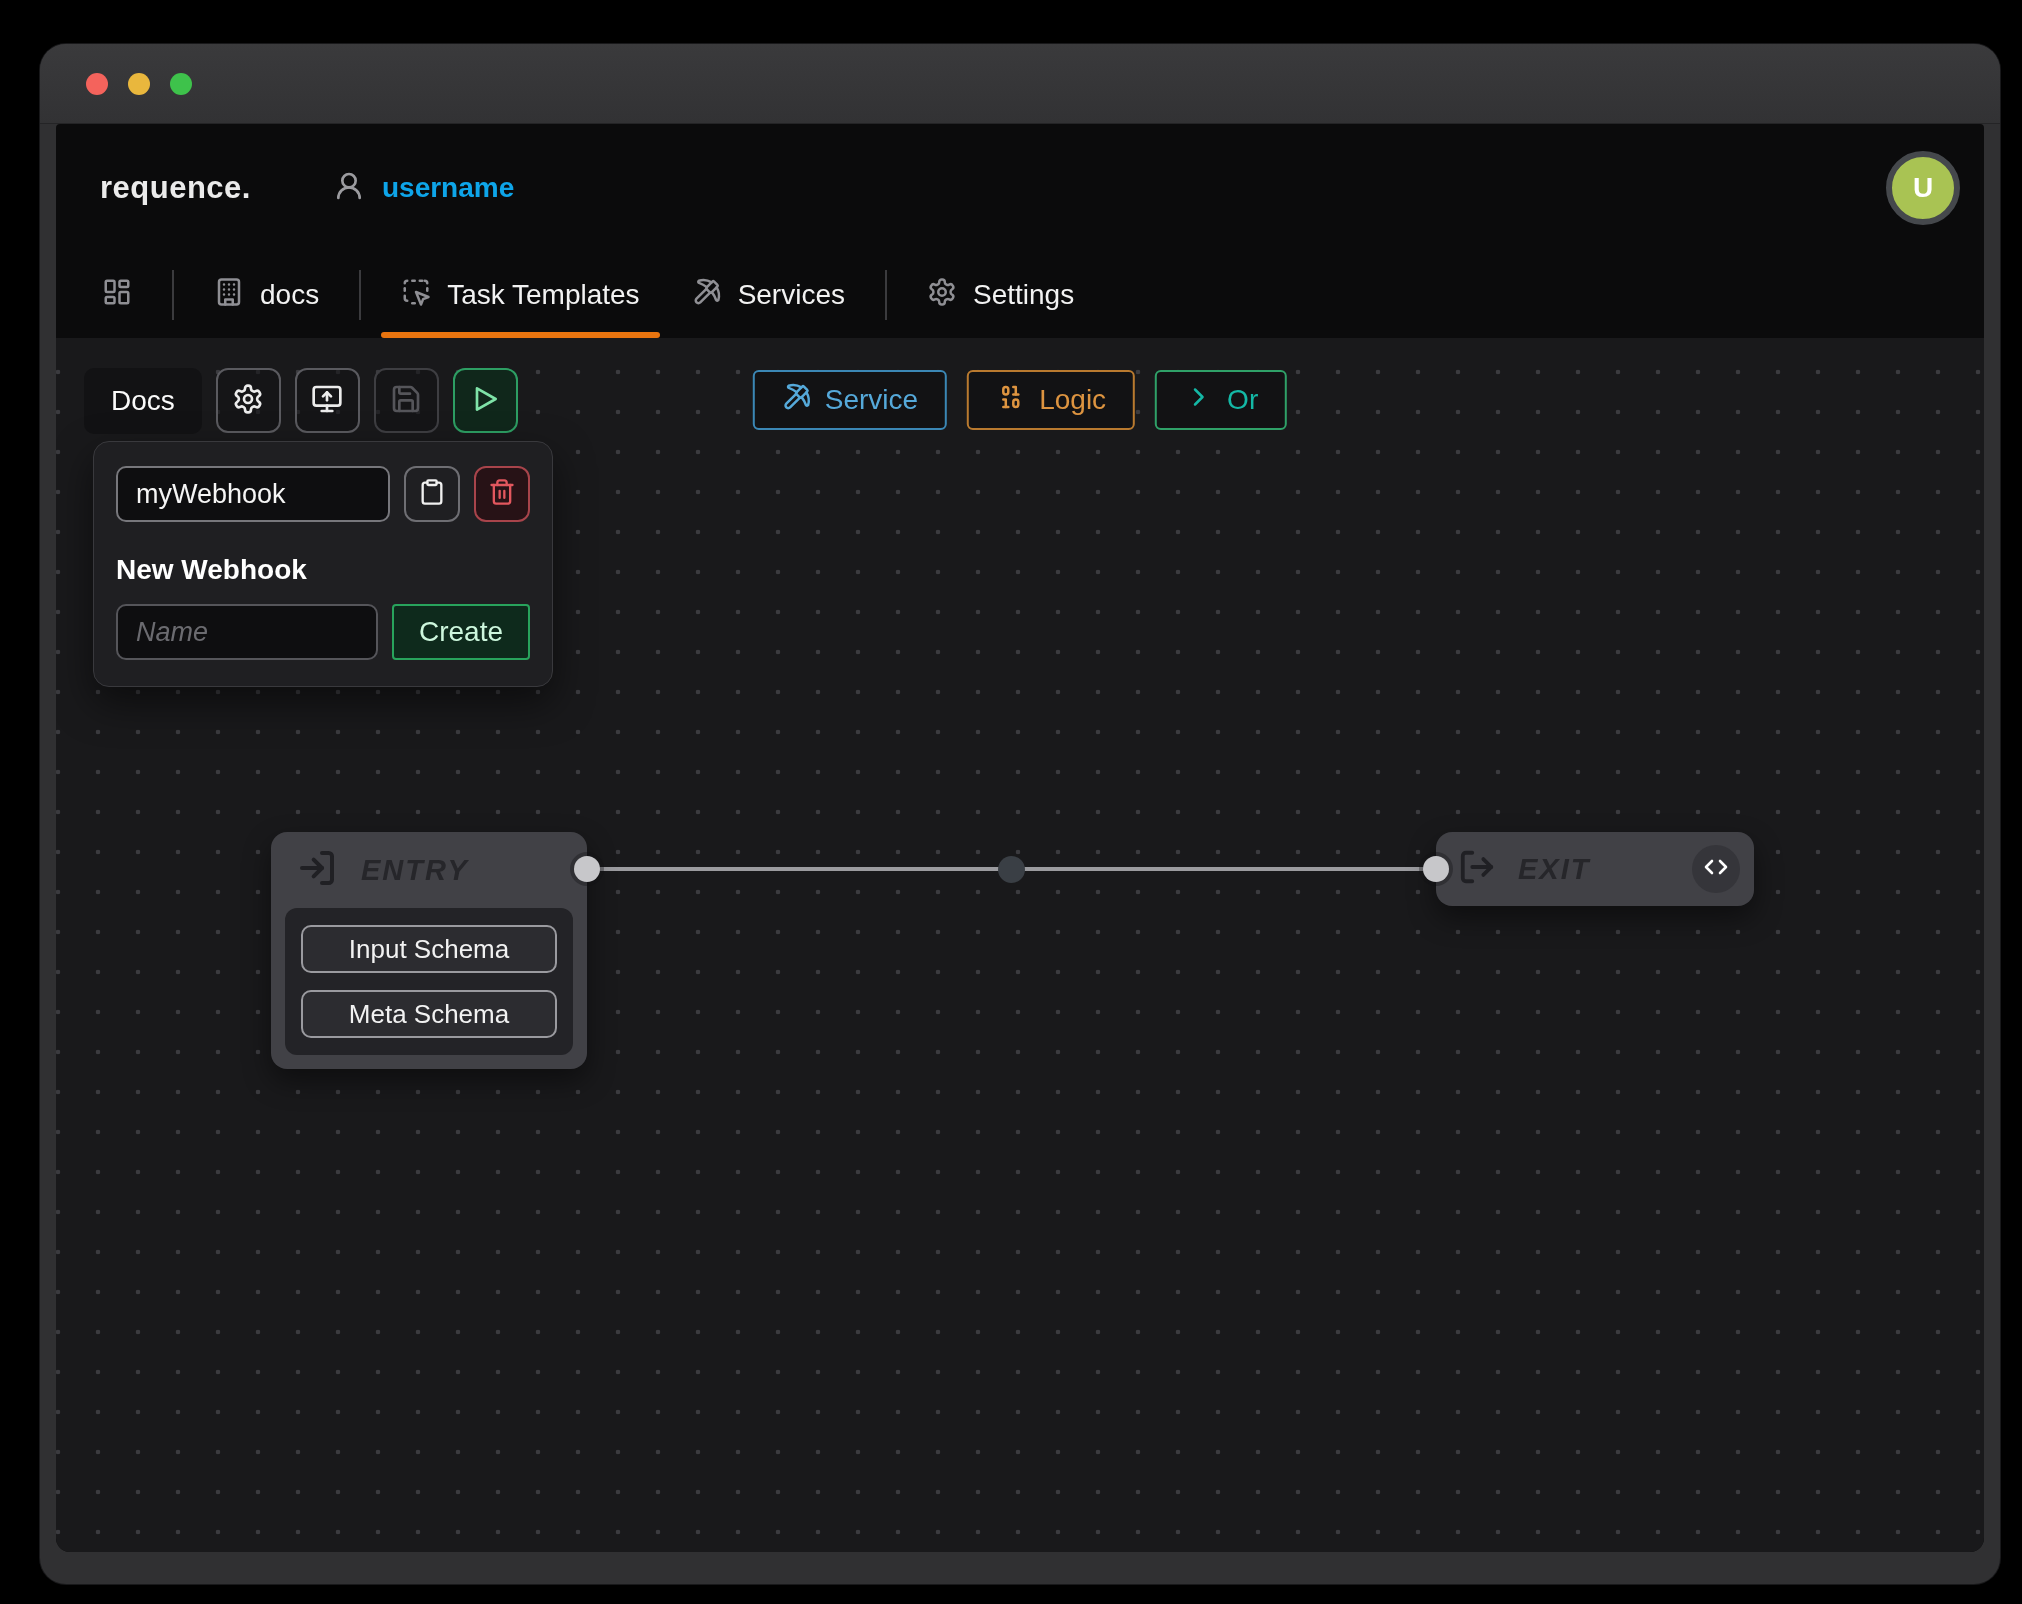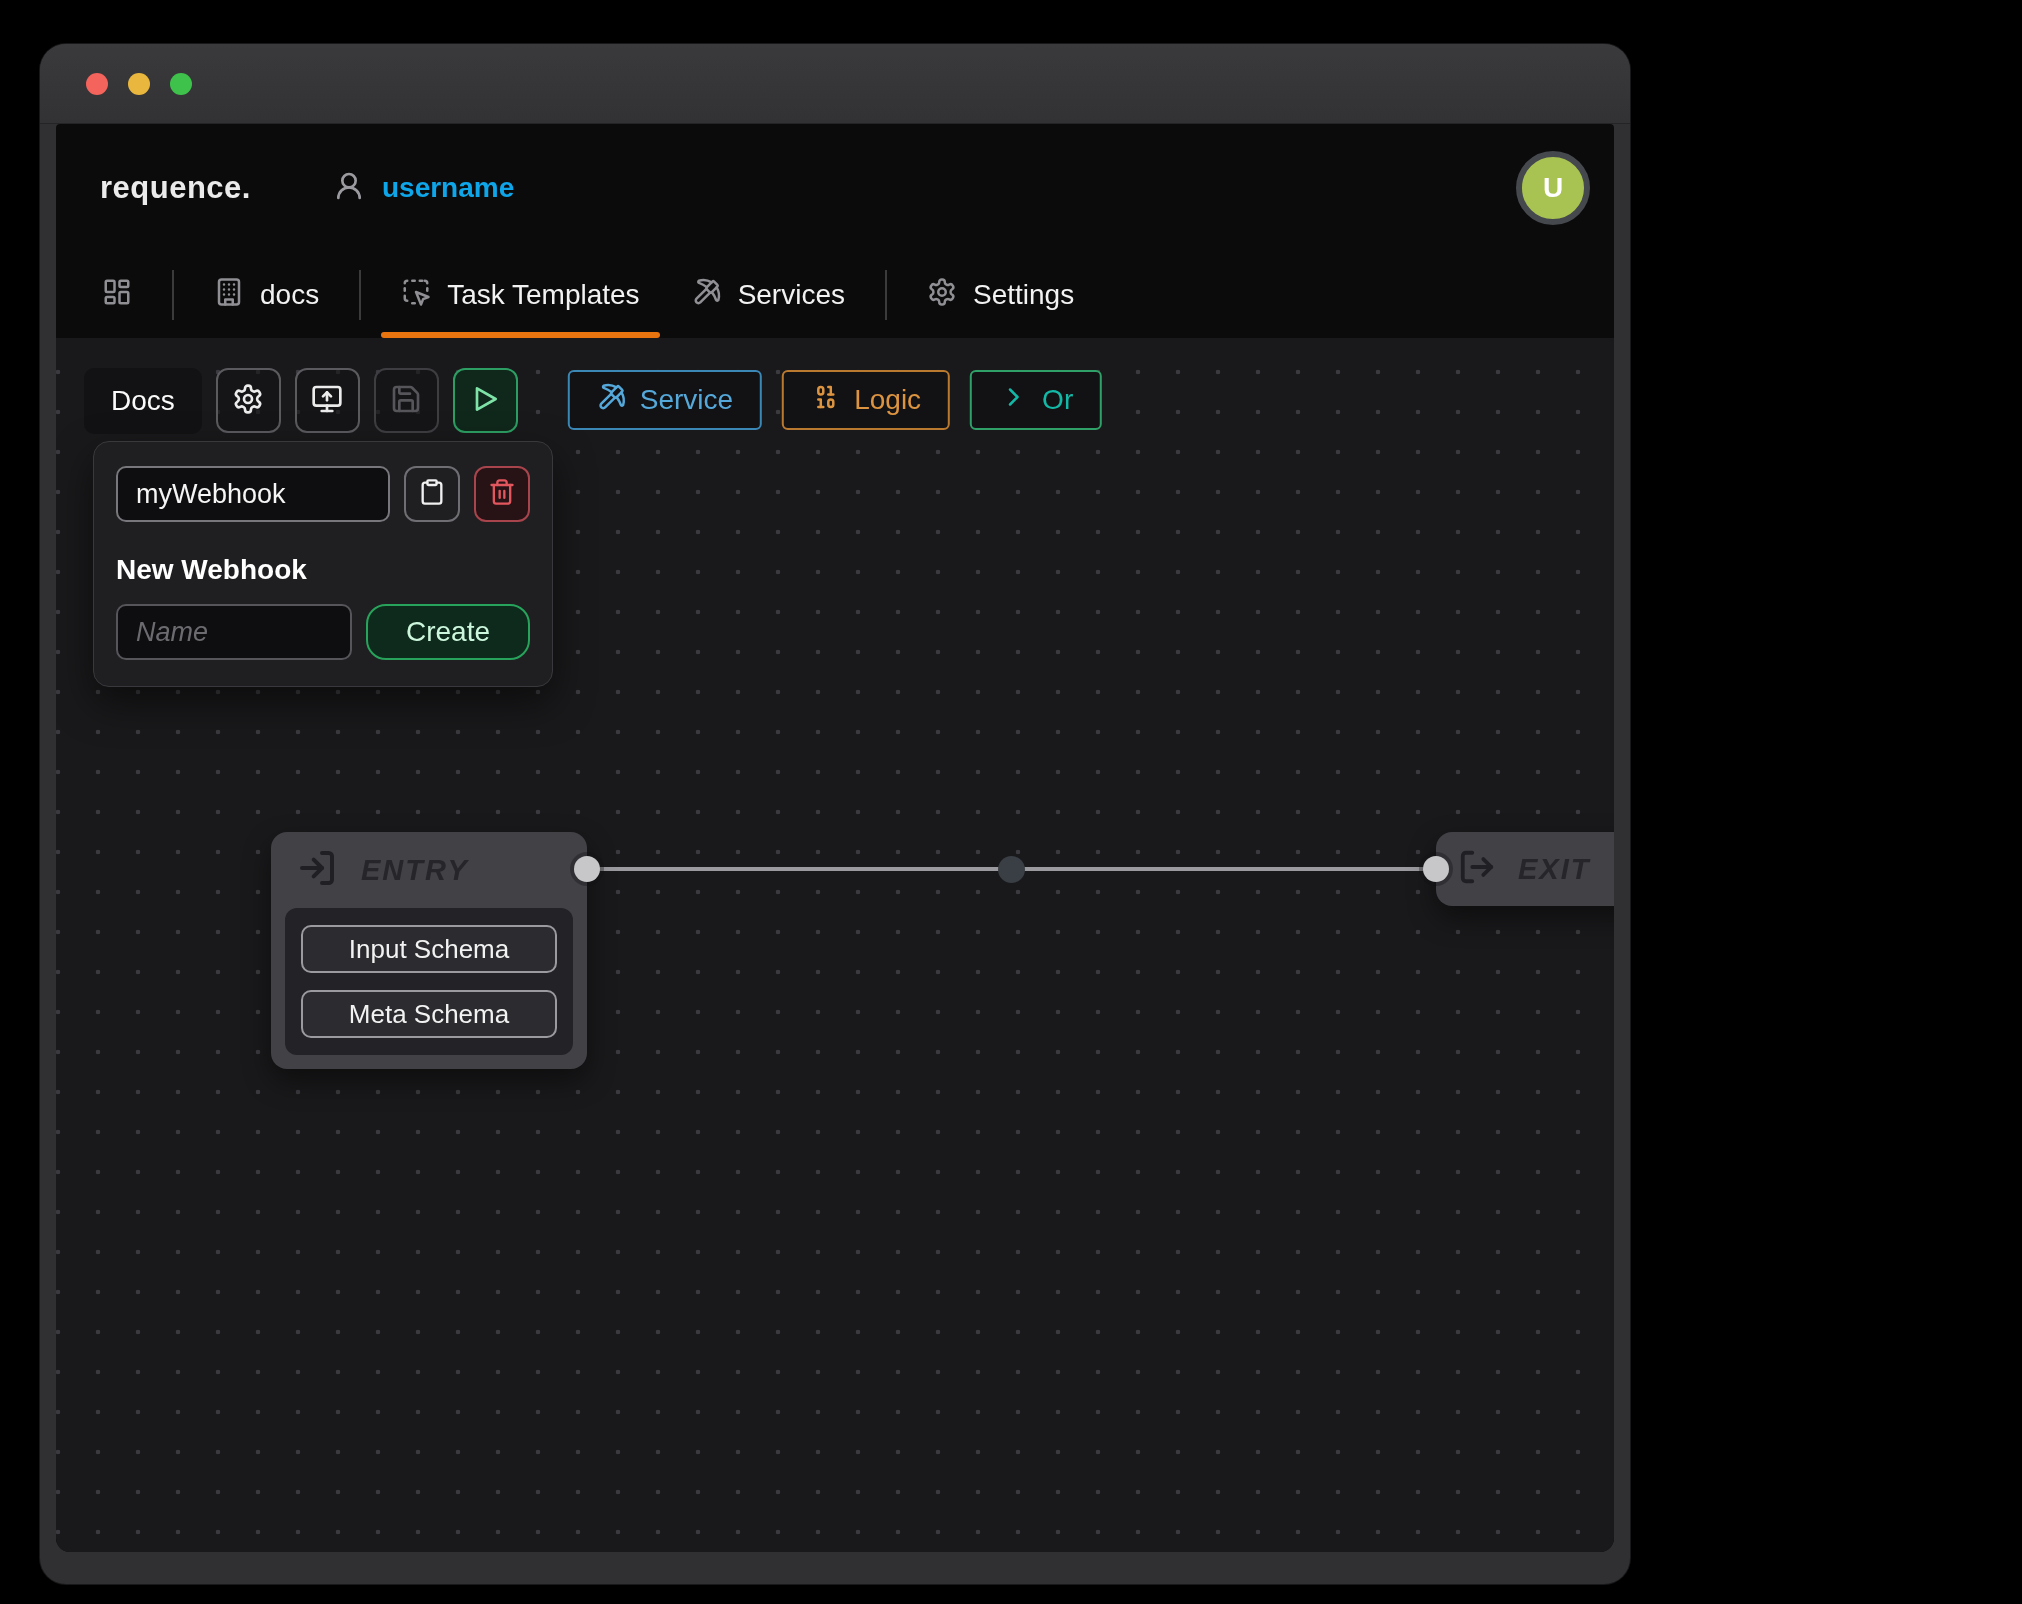--- a/index.html
+++ b/index.html
@@ -1,21 +1,21 @@
 <!DOCTYPE html>
 <html><head>
 <meta charset="utf-8">
 <style>
   * { box-sizing: border-box; margin: 0; padding: 0; }
   html, body { width: 2022px; height: 1604px; background: #000; font-family: "Liberation Sans", sans-serif; }
   body { position: relative; overflow: hidden; }
 
   
   .window {
-    position: absolute; left: 40px; top: 44px; width: 1590px; height: 1540px;
+    position: absolute; left: 40px; top: 44px; width: 1960px; height: 1540px;
     background: #303032; border-radius: 26px; overflow: hidden;
     box-shadow: 0 0 0 1px #18181a, 0 34px 90px rgba(0,0,0,.85);
   }
   .titlebar {
     height: 80px; display: flex; align-items: center; padding-left: 46px; gap: 20px;
     background: linear-gradient(#3a3a3c, #323234);
     border-bottom: 1px solid #242426;
   }
   .tl { width: 22px; height: 22px; border-radius: 50%; }
   .tl.close { background: #f4635c; }
@@ -102,21 +102,21 @@
   .text-input.dim { border-color: #55555a; }
   .text-input::placeholder { color: #6b6b70; font-style: italic; }
   .sq-btn {
     flex: none; width: 56px; height: 56px; border-radius: 12px;
     border: 2px solid #6e6e73; background: transparent; color: #f0f0f0;
     display: flex; align-items: center; justify-content: center;
   }
   .sq-btn.danger { border-color: #a8444b; background: #271216; color: #e2575e; }
   .wh-title { margin: 32px 0 18px; font-size: 28px; font-weight: bold; color: #fff; }
   .create-btn {
-    flex: none; height: 56px; padding: 0 38px; border-radius: 20px;
+    flex: none; height: 56px; padding: 0 25px; border-radius: 4px;
     border: 2px solid #28a35c; background: #0e2a1c; color: #cdf7dd;
     font-size: 28px; display: flex; align-items: center; font-family: inherit;
   }
 
   
   .edge { position: absolute; left: 531px; top: 529px; width: 849px; height: 4px; background: #9b9b9f; z-index: 1; }
   .edge-dot { position: absolute; left: 942px; top: 518px; width: 27px; height: 27px; border-radius: 50%; background: #3a3f45; z-index: 2; }
   .handle {
     position: absolute; width: 26px; height: 26px; border-radius: 50%;
     background: #c7c7ca; box-shadow: 0 0 0 4px rgba(18,18,20,.35); z-index: 4;

